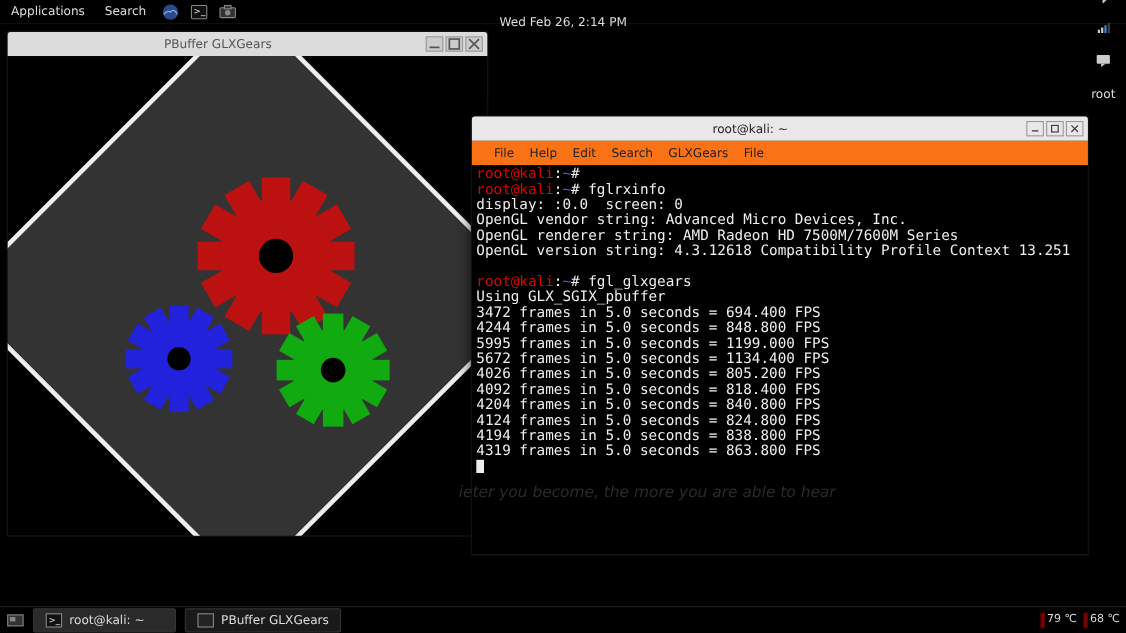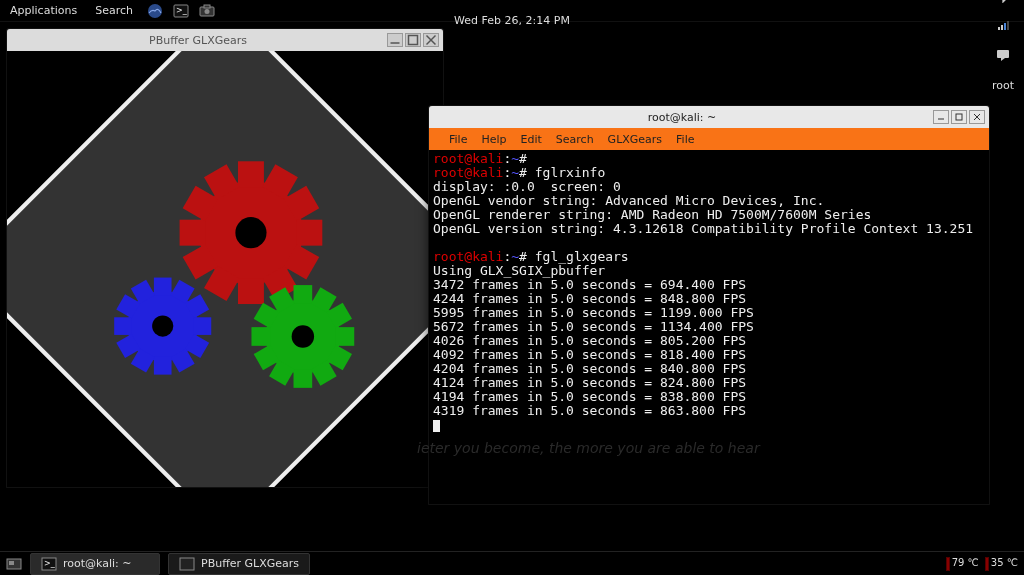--- a/index.html
+++ b/index.html
@@ -324,16 +324,16 @@
       </span>
     <span>PBuffer GLXGears</span>
   </div>
   <div class="temp-group">
     <div class="temp">
         <span class="temp-bar"></span>
         <span>79 ℃</span>
       </div>
     <div class="temp">
         <span class="temp-bar"></span>
-        <span>35 ℃</span>
+        <span>68 ℃</span>
       </div>
   </div>
 </div>
 
 </body></html>

